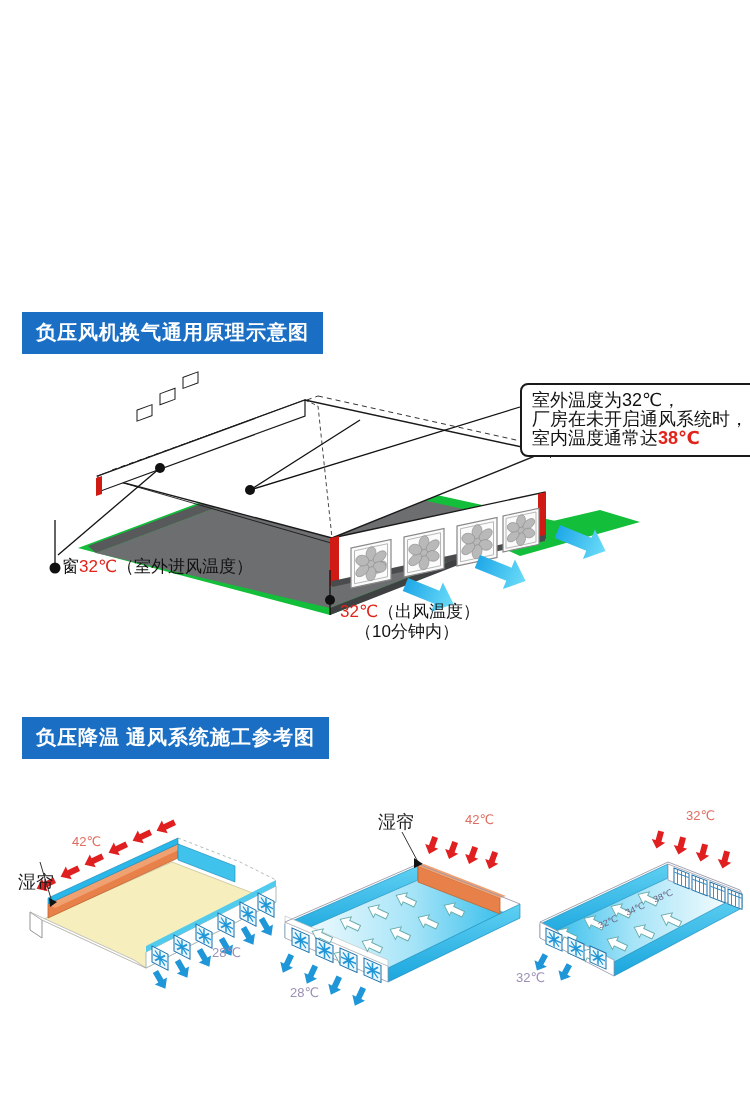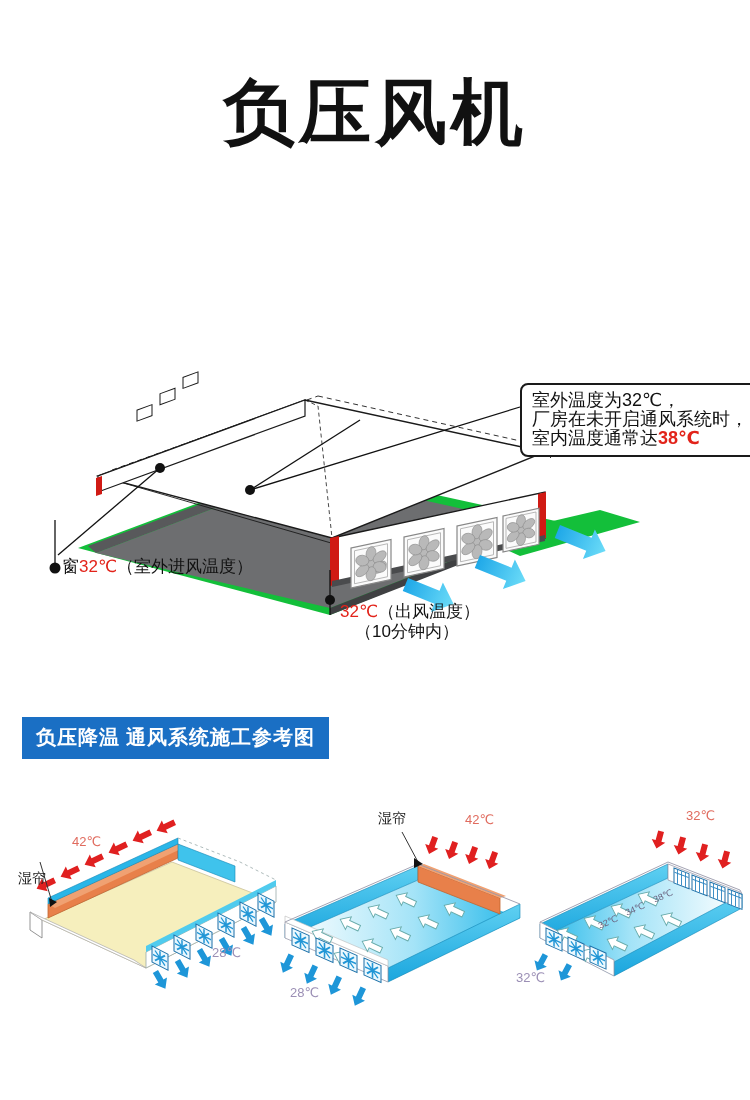--- a/index.html
+++ b/index.html
@@ -57,32 +57,32 @@
   #label-window  { left:62px;  top:555px; }
   #label-outflow { left:340px; top:600px; }
   #label-outflow2{ left:355px; top:620px; }
 
   
   .diagram-bottom { position:absolute; left:0; top:790px; width:750px; height:240px; }
 
   .blbl { position:absolute; white-space:nowrap; font-size:13px; }
   .blbl.red   { color:#E06B5E; }
   .blbl.cool  { color:#9b8fb5; }
-  .blbl.dark  { color:#1a1a1a; font-size:14px; }
+  .blbl.dark  { color:#1a1a1a; font-size:18px; }
   .blbl.tiny  { font-size:9px; color:#6b6480; }
 
   svg { display:block; }
 </style>
 </head>
 <body>
 
 <div class="page">
 
-  <div class="title-main">负压风机</div>
-
+
+  <div class="sec-banner" id="banner1">负压风机换气通用原理示意图</div>
 
   <div class="diagram-main">
     <svg width="750" height="290" viewBox="0 0 750 290">
       <defs>
         <linearGradient id="arrGrad" x1="0" y1="0" x2="1" y2="0">
           <stop offset="0%" stop-color="#1FA8E8"></stop>
           <stop offset="100%" stop-color="#6CDCF8"></stop>
         </linearGradient>
       </defs>
 

